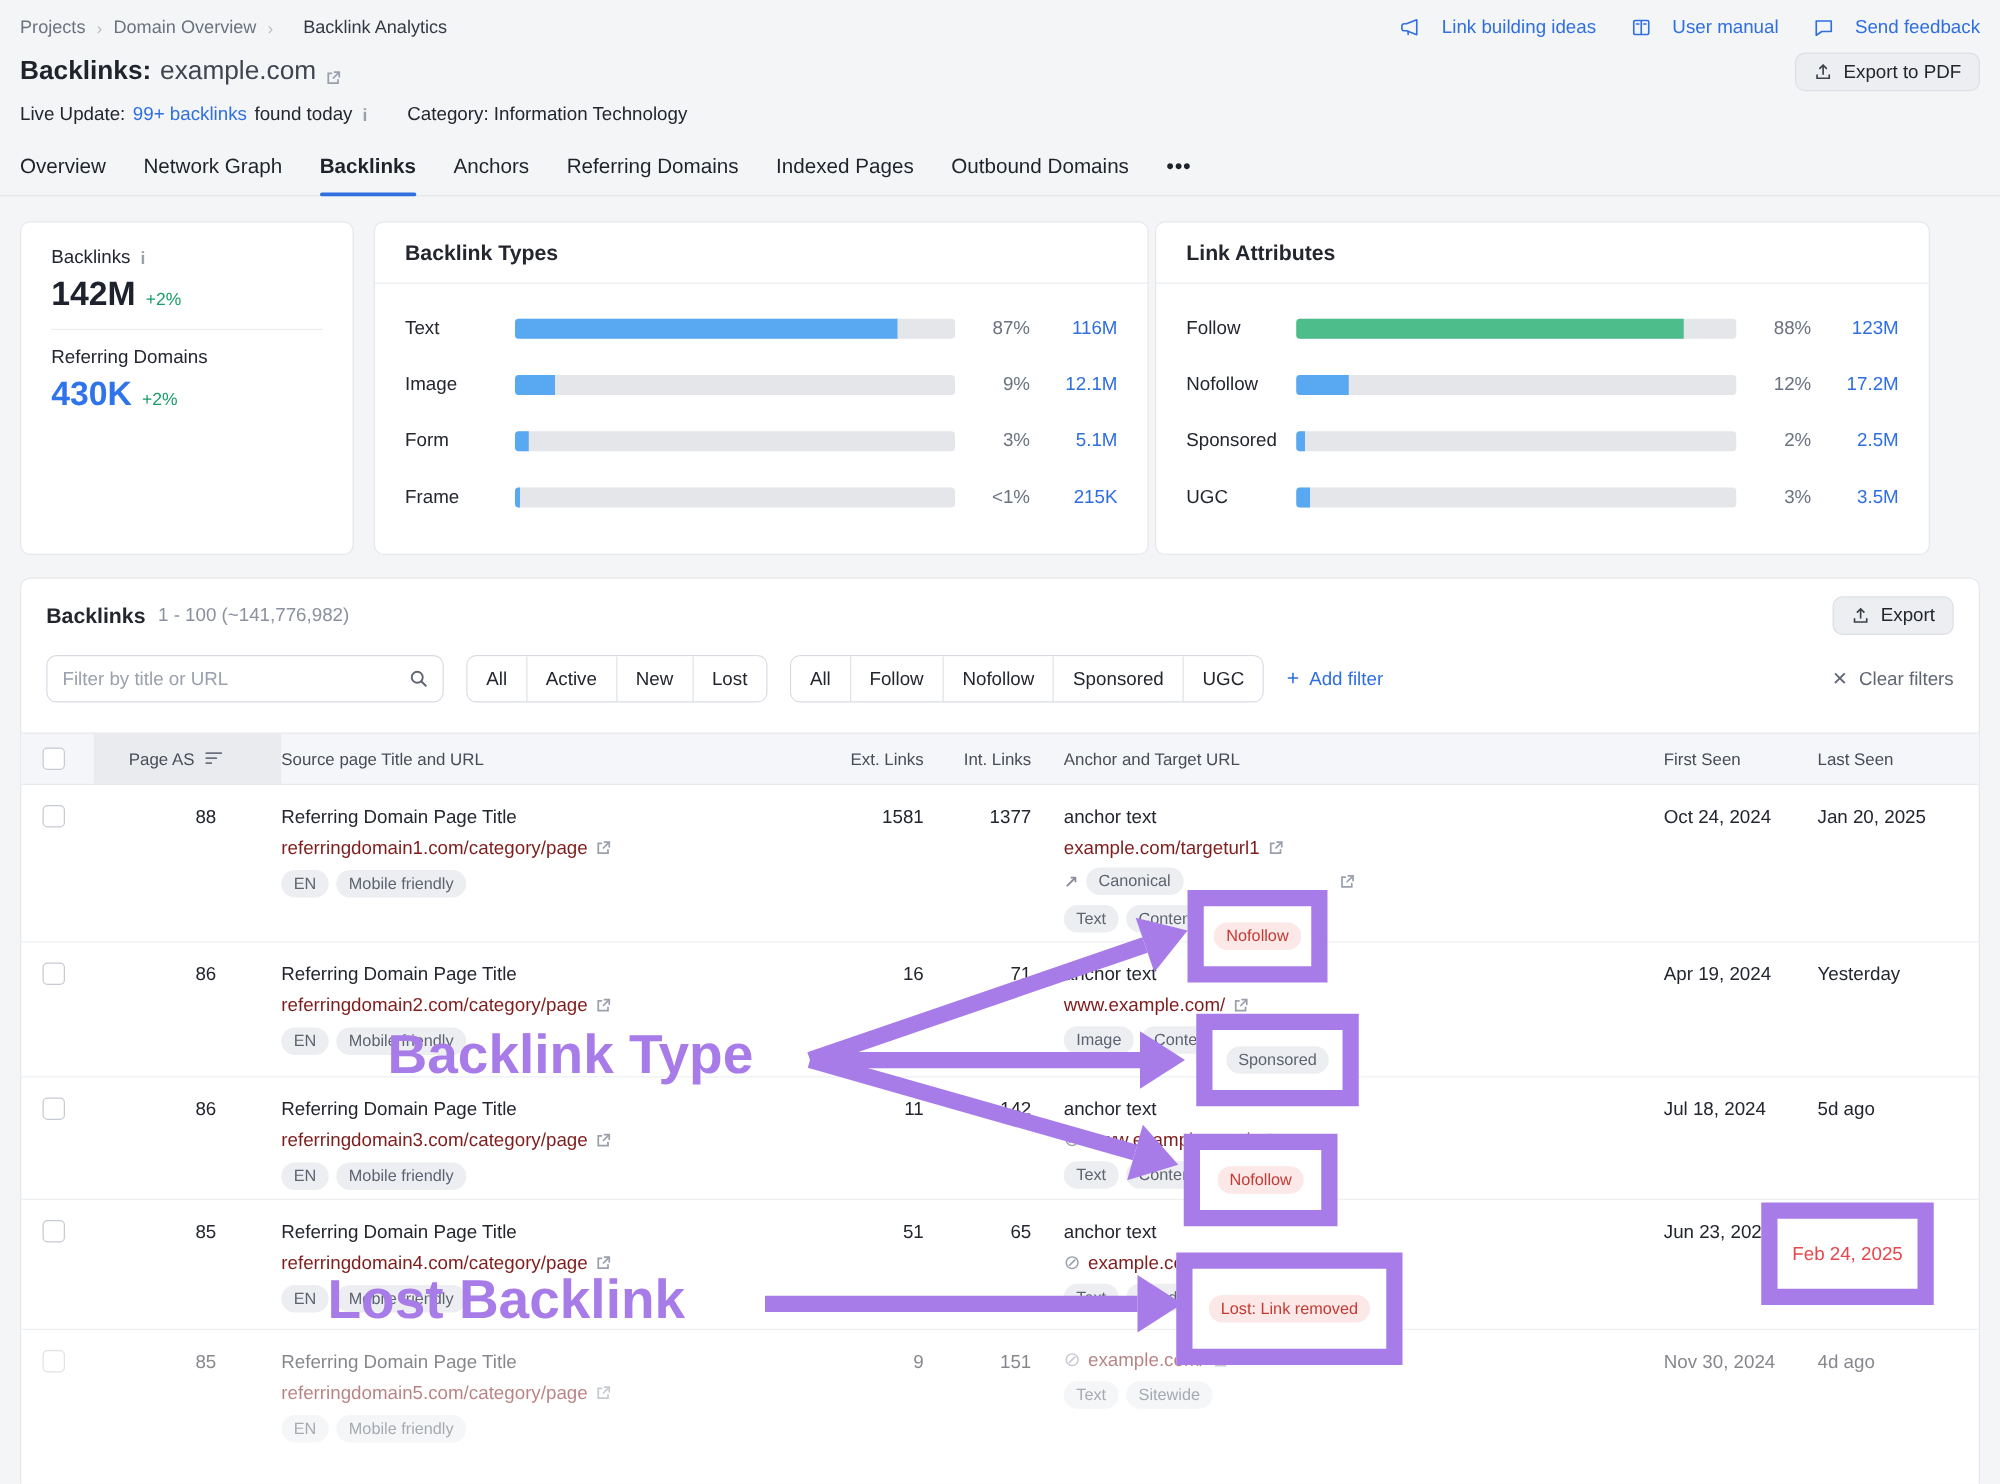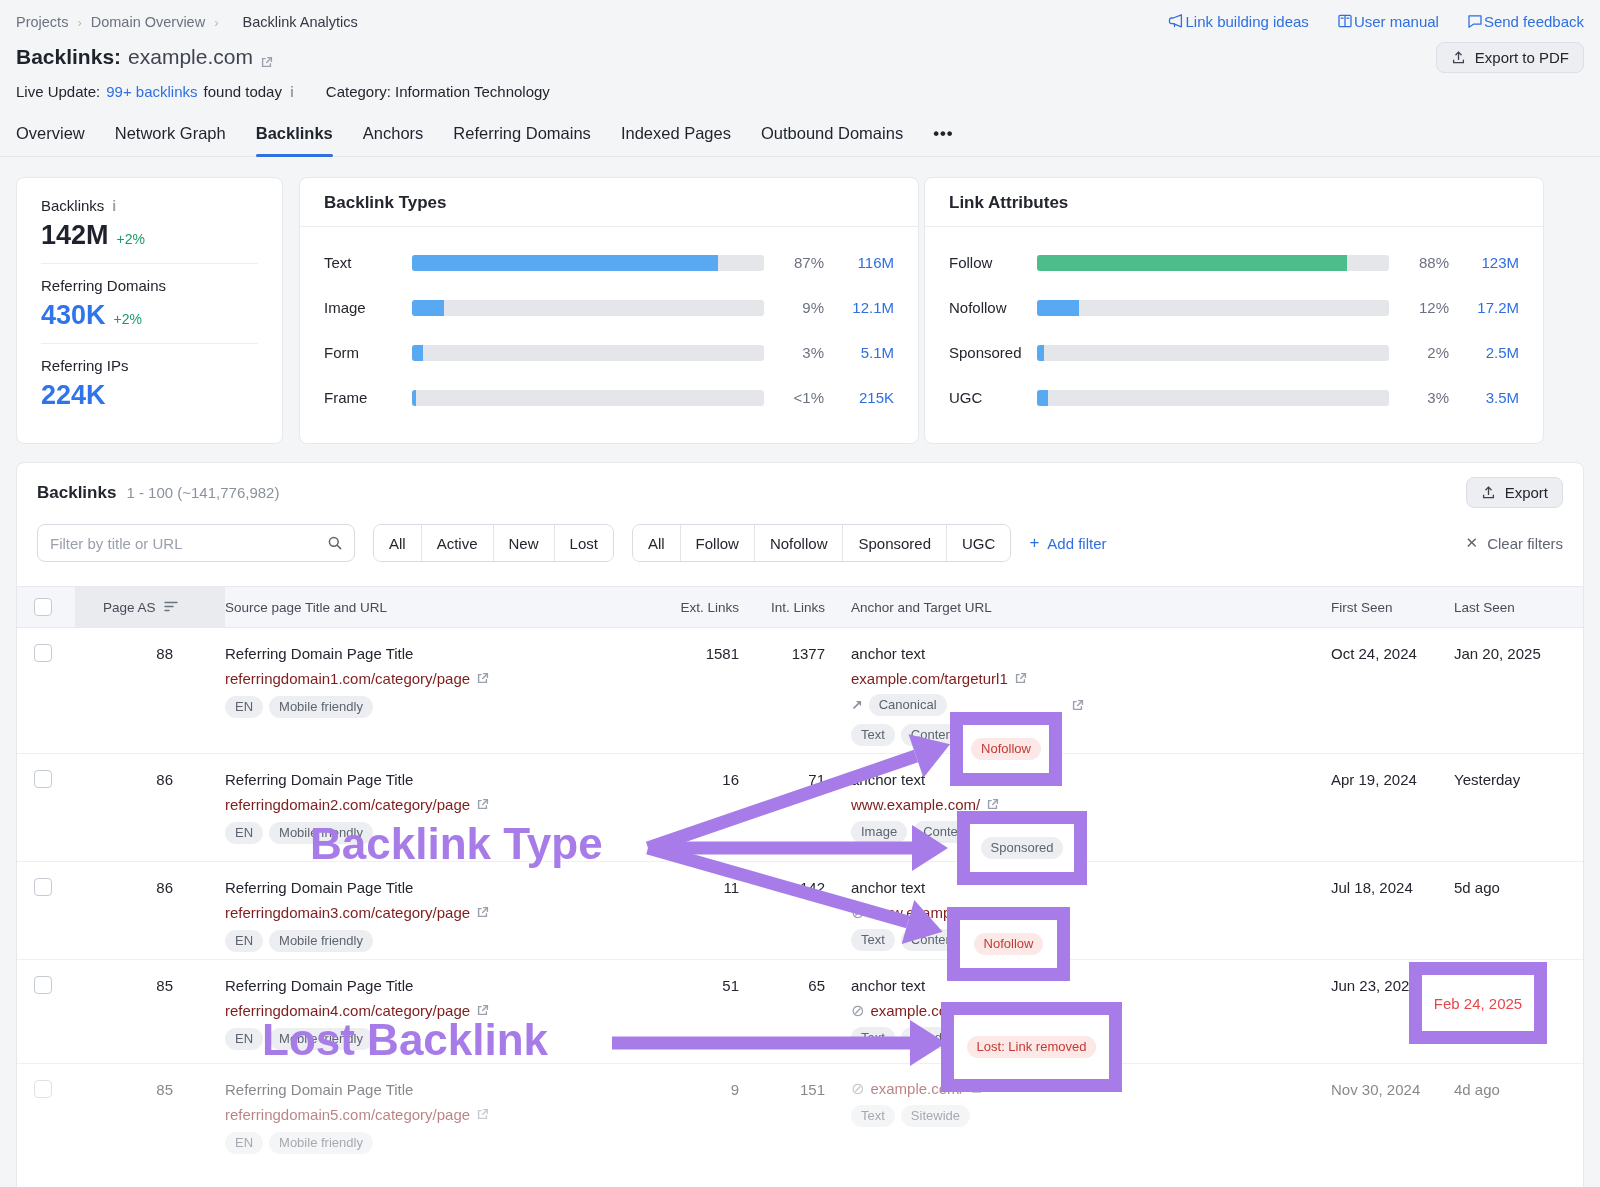--- a/index.html
+++ b/index.html
@@ -5,21 +5,21 @@
   html,body{margin:0;padding:0}
   body{width:1600px;height:1187px;overflow:hidden;background:#f4f5f7;
        font-family:"Liberation Sans","DejaVu Sans",sans-serif;color:#23262e;position:relative}
   .page{padding:0 16px;position:relative}
   a{color:#7f1d1d;text-decoration:none}
   
   .crumbs{display:flex;align-items:center;gap:9px;padding-top:14px;font-size:14.5px;color:#6c7280}
   .crumb-sep{color:#b6bac2;font-size:13px}
   .crumb.last{color:#343944}
   .hdr-links{position:absolute;top:13px;right:16px;display:flex;gap:28px}
-  .hlink{color:#2f6fe0;font-size:15px;display:flex;gap:1px;cursor:pointer}
+  .hlink{color:#2f6fe0;font-size:15px;display:flex;gap:17px;align-items:center;cursor:pointer}
   .title-row{margin-top:15px;display:flex;align-items:flex-end;gap:7px}
   .page-title{font-size:21px;font-weight:700;color:#1f232c}
   .page-domain{font-size:21px;color:#3f4450}
   .btn-gray{background:#eceef1;border:1px solid #dcdfe5;border-radius:8px;height:31px;padding:0 14px;
             display:inline-flex;align-items:center;gap:9px;font-size:15px;color:#23262e;cursor:pointer;box-sizing:border-box}
   .export-pdf{position:absolute;top:42px;right:16px}
   .live-row{margin-top:14px;font-size:15px;display:flex;align-items:center;gap:6px}
   .blue{color:#2f6fe0}
   .info-i{color:#9aa0ab;font-size:14px;margin:0 2px;font-weight:700}
   .category{margin-left:24px}
@@ -186,24 +186,20 @@
   <div class="cards">
     <div class="card stats" id="stats-card">
         <div class="stat">
           <div class="stat-label">Backlinks<span class="info-i">i</span></div>
           <div class="stat-value">142M<span class="delta">+2%</span></div>
         </div>
         <div class="stat">
           <div class="stat-label">Referring Domains</div>
           <div class="stat-value bluev">430K<span class="delta">+2%</span></div>
         </div>
-        <div class="stat">
-          <div class="stat-label">Referring IPs</div>
-          <div class="stat-value bluev">224K</div>
-        </div>
       </div>
     <div class="panelwrap">
       <div class="card panel">
         <div class="panel-title">Backlink Types</div>
         <div class="bars" id="types-rows">
             <div class="brow">
               <div class="blabel">Text</div>
               <div class="btrack">
                 <div class="bfill" style="width: 87%; background: rgb(88, 169, 241);"></div>
               </div>

